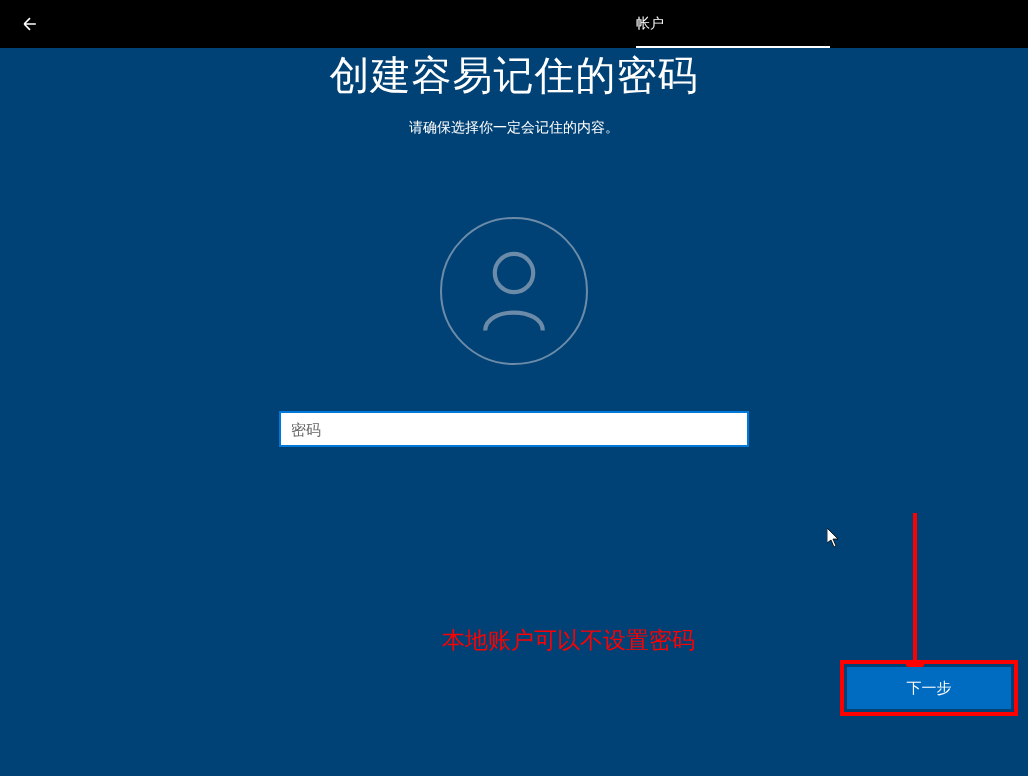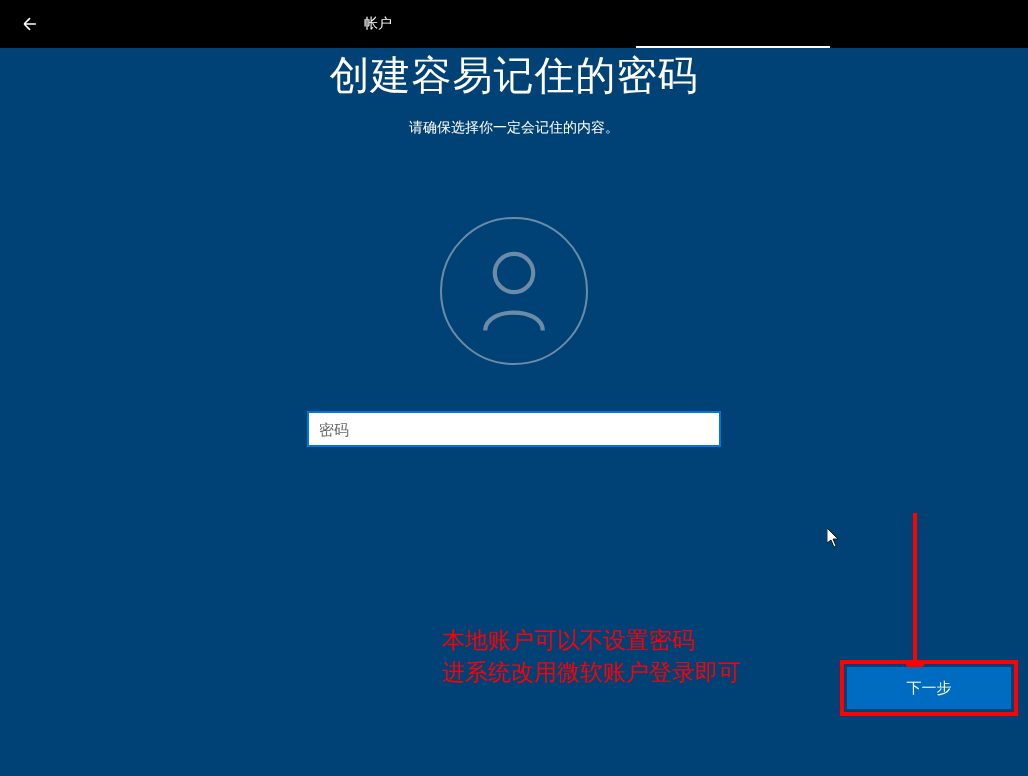--- a/index.html
+++ b/index.html
@@ -34,21 +34,21 @@
       height: 20px;
     }
     .tab-area {
       position: absolute;
       left: 50%;
       transform: translateX(-50%);
       display: flex;
       align-items: center;
       height: 100%;
       width: 360px;
-      justify-content: flex-start;
+      justify-content: flex-end;
     }
     .tab {
       color: #ffffff;
       font-size: 14px;
       padding: 0 30px;
       height: 100%;
       display: flex;
       align-items: center;
       position: relative;
     }
@@ -84,21 +84,21 @@
       margin: 80px auto 0;
       display: flex;
       align-items: center;
       justify-content: center;
     }
     .avatar-circle svg {
       width: 74px;
       height: 84px;
     }
     .password-input {
-      width: 414px;
+      width: 470px;
       height: 36px;
       margin: 46px auto 0;
       display: block;
       background: #ffffff;
       border: 2px solid #0078d7;
       padding: 0 10px;
       font-size: 15px;
       color: #555;
       outline: none;
       font-family: inherit;
@@ -190,19 +190,18 @@
 
   <div class="red-arrow">
     <svg viewBox="0 0 30 180">
       <line x1="15" y1="5" x2="15" y2="160" stroke="#ff0000" stroke-width="4"></line>
       <path d="M5 155 L15 175 L25 155 Z" fill="#ff0000"></path>
     </svg>
   </div>
 
   <div class="annotation">
     <div>本地账户可以不设置密码</div>
-    <div>进系统改用微软账户登录即可</div>
   </div>
 
   <div class="next-button-wrap">
     <button class="next-button">下一步</button>
   </div>
 </div>
 
 </body></html>

